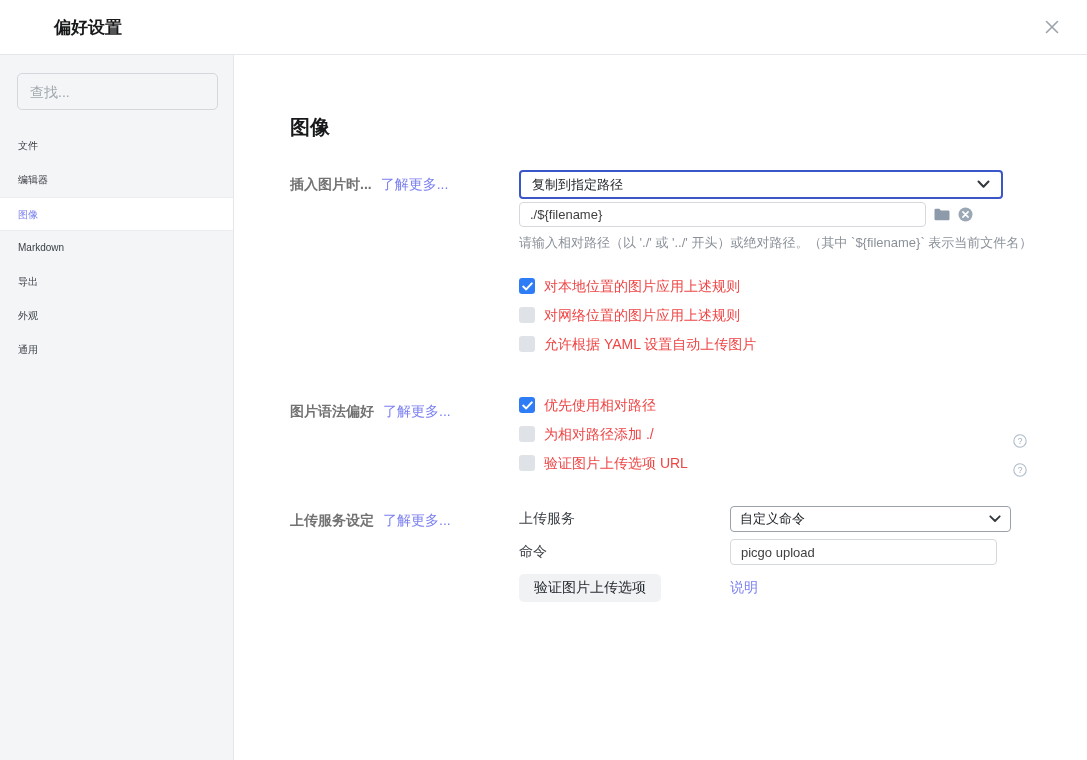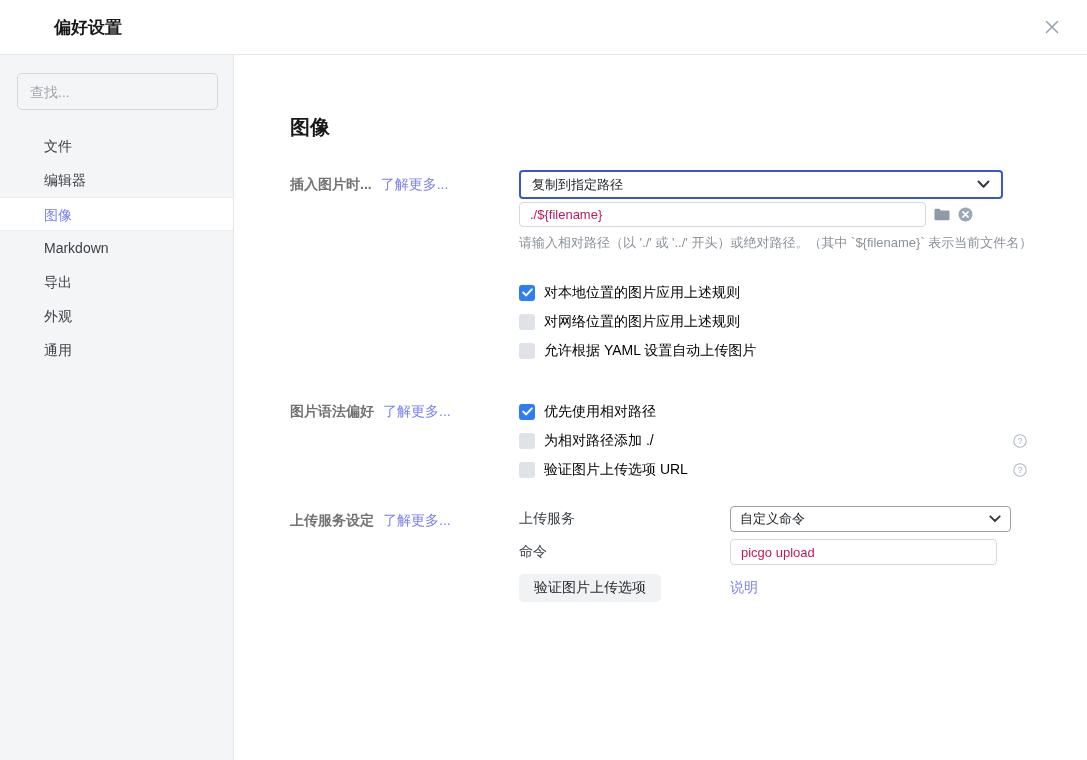--- a/index.html
+++ b/index.html
@@ -14,21 +14,21 @@
   .close-btn { width:20px; height:20px; display:flex; align-items:center; justify-content:center; cursor:pointer; }
 
   
   .body { flex:1; display:flex; min-height:0; }
 
   
   .sidebar { width:234px; flex:0 0 234px; background:#f4f5f7; border-right:1px solid #e4e6e9; padding-top:18px; }
   .search { display:block; width:201px; height:37px; margin-left:17px; border:1px solid #d4d8dd; border-radius:5px; background:transparent; padding:0 12px; font-size:14px; color:#2c3137; outline:none; font-family:inherit; }
   .search::placeholder { color:#a0a6ad; }
   .nav { margin-top:19px; }
-  .nav-item { height:34px; line-height:34px; padding-left:44px; font-size:14px; color:#3b4046; cursor:pointer; }
+  .nav-item { height:34px; line-height:34px; padding-left:18px; font-size:10px; color:#3b4046; cursor:pointer; }
   .nav-item.selected { background:#ffffff; color:#7b80f0; border-top:1px solid #ebedf0; border-bottom:1px solid #ebedf0; }
 
   
   .main { flex:1; padding:60px 0 0 56px; background:#fff; overflow:hidden; }
   .page-title { font-size:20px; font-weight:bold; color:#17181a; line-height:24px; }
 
   .section { display:flex; }
   .sec-insert { margin-top:31px; }
   .sec-syntax { margin-top:32px; }
   .sec-upload { margin-top:22px; }
@@ -37,29 +37,29 @@
   .learn-link { color:#7b80f0; text-decoration:none; font-size:14px; margin-left:9px; cursor:pointer; }
   .controls { width:510px; position:relative; }
 
   
   .select { background:#fff; display:flex; align-items:center; justify-content:space-between; cursor:pointer; font-size:13px; color:#212529; }
   .select-main { width:484px; height:29px; border:2px solid #3b56c9; border-radius:4px; padding:0 11px;gap:28px; }
   .select-sm { width:281px; height:26px; border:1px solid #9aa1a9; border-radius:4px; padding:0 9px; }
   .select .chev { display:flex; flex:0 0 auto; }
 
   
-  .text-input { border:1px solid #d5d9de; border-radius:4px; padding:0 10px; font-size:13px; color:#be185d; font-family:inherit; outline:none; background:#fff; }
+  .text-input { border:1px solid #d5d9de; border-radius:4px; padding:0 10px; font-size:13px; color:#404040; font-family:inherit; outline:none; background:#fff; }
   .path-row { display:flex; align-items:center; margin-top:3px; }
   .path-input { width:407px; height:25px; }
   .icon-btn { margin-left:8px; display:flex; cursor:pointer; }
   .hint { margin-top:7px; font-size:13px; color:#8b9199; white-space:nowrap; }
 
   
   .cb-group-1 { margin-top:26px; }
-  .cb-row { height:29px; display:flex; align-items:center; font-size:14px; color:#000000; position:relative; cursor:default; }
+  .cb-row { height:29px; display:flex; font-size:14px; color:#ef4444; position:relative; cursor:default; }
   .cb { width:16px; height:16px; border-radius:3px; background:#dfe3e8; margin-right:9px; display:flex; align-items:center; justify-content:center; cursor:pointer; flex:0 0 16px; }
   .cb svg { display:none; }
   .cb.checked { background:#2e7cf6; }
   .cb.checked svg { display:block; }
   .help { position:absolute; left:494px; top:50%; transform:translateY(-50%); display:flex; cursor:pointer; }
 
   
   .svc-row { display:flex; align-items:center; margin-bottom:7px; }
   .svc-label { width:211px; flex:0 0 211px; font-size:14px; color:#3b4046; }
   .cmd-input { width:267px; height:26px; }

